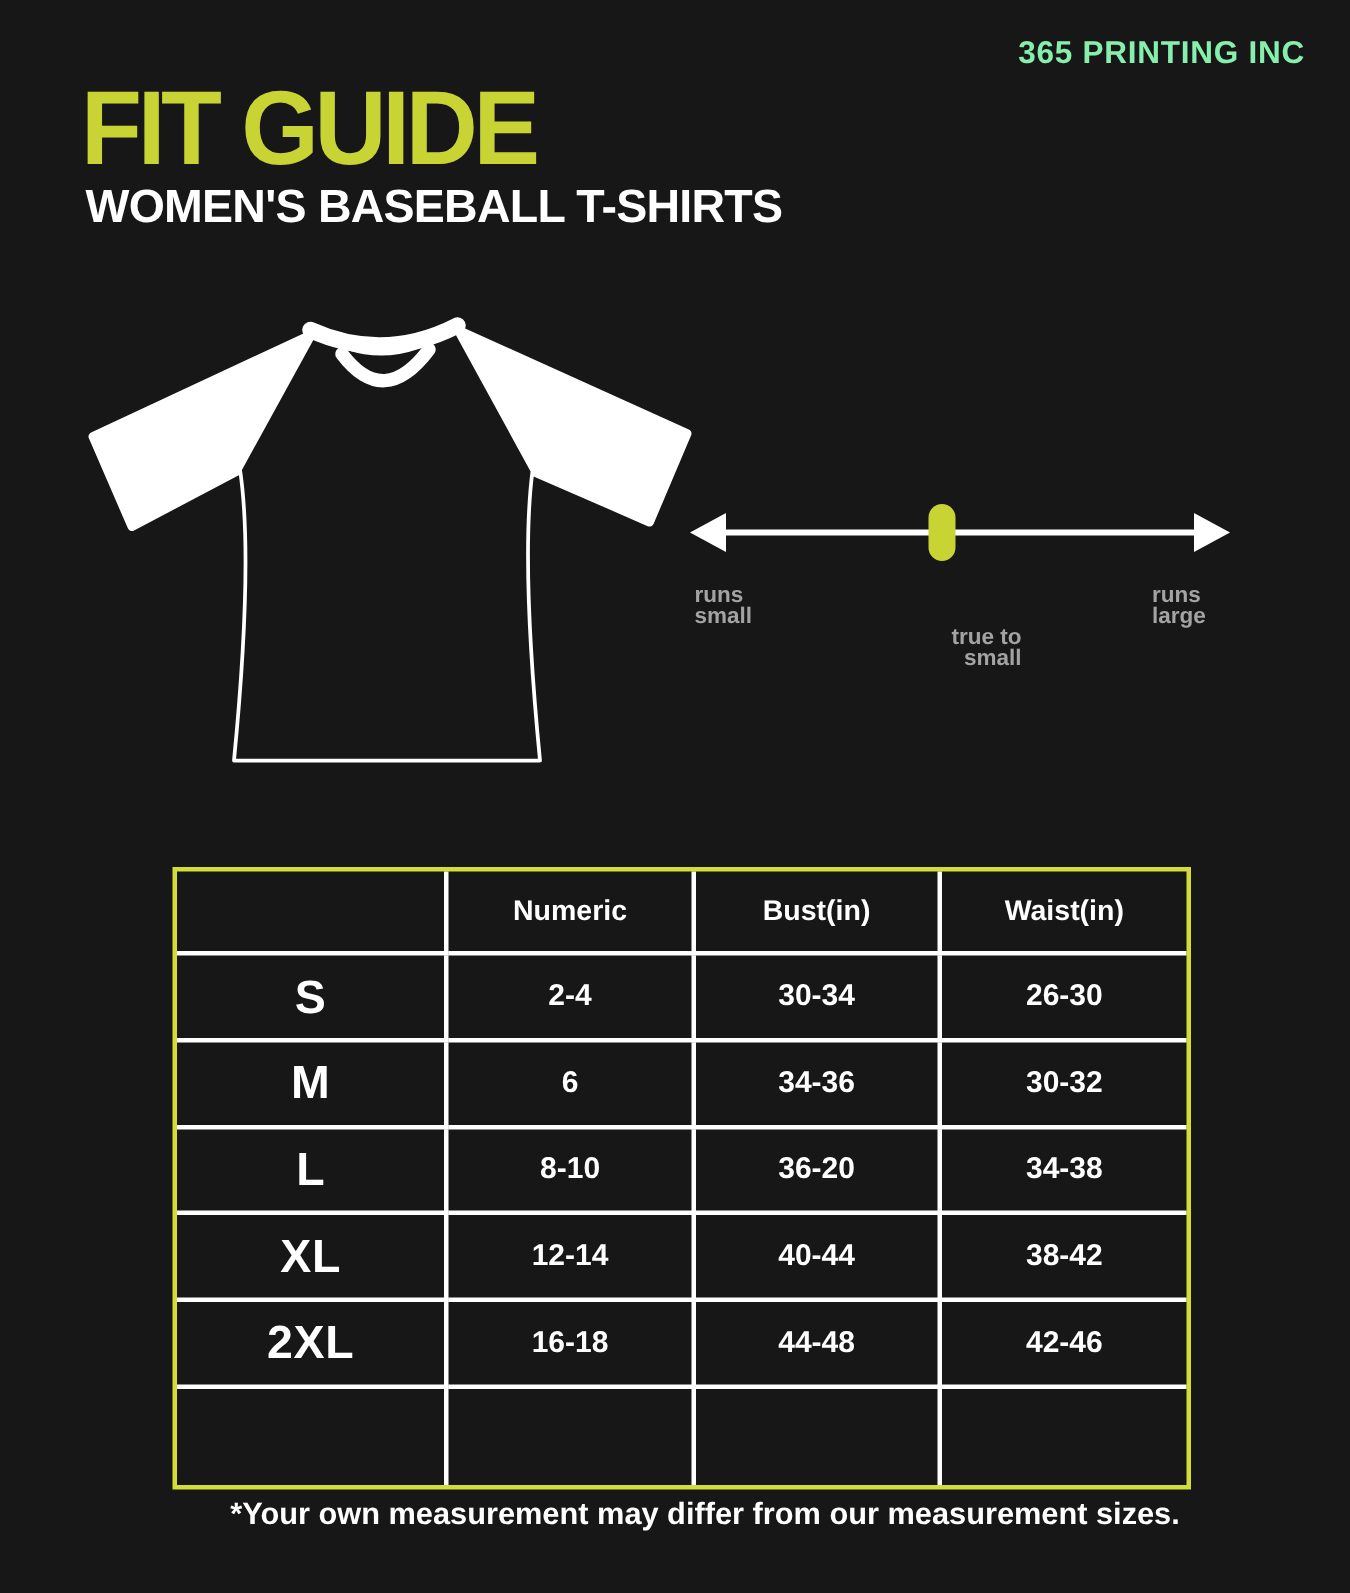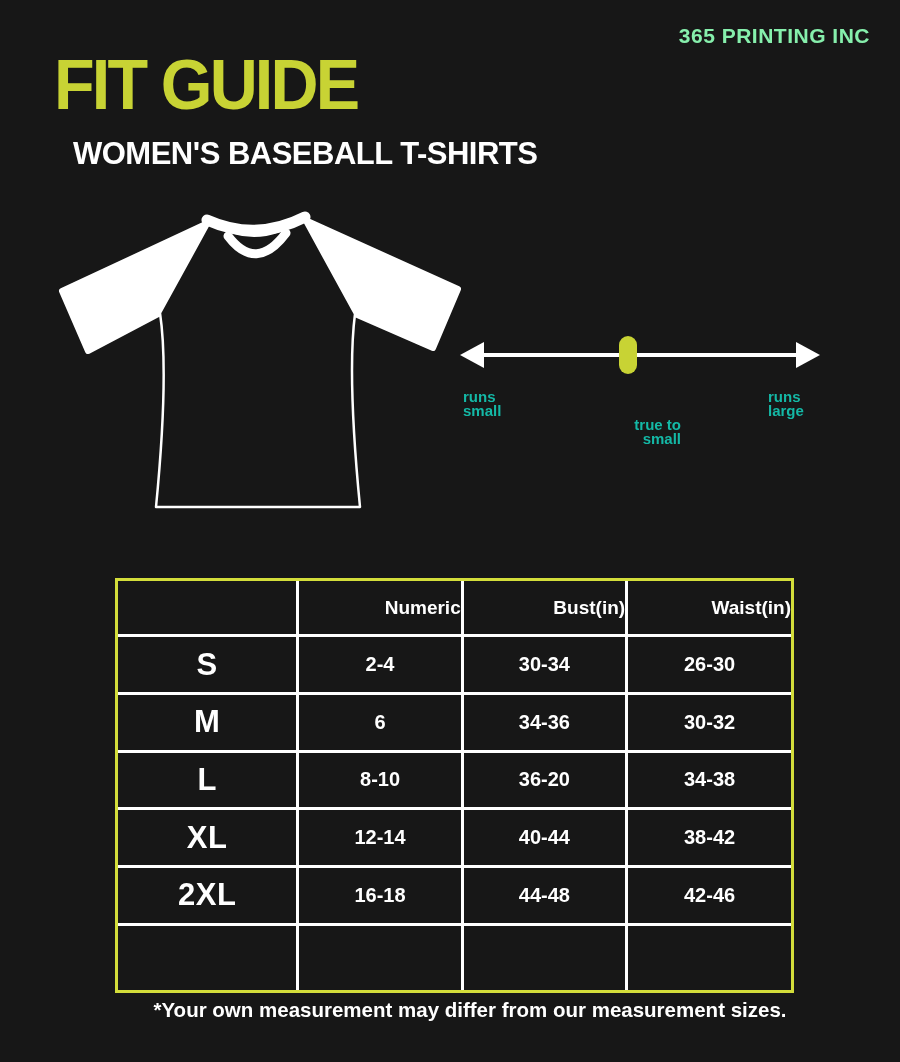--- a/index.html
+++ b/index.html
@@ -11,47 +11,47 @@
   .brand{
     position:absolute;top:24px;right:30px;
     font-size:21px;letter-spacing:0.5px;color:#86efac;white-space:nowrap;
   }
   .title{
     position:absolute;left:54px;top:50px;margin:0;
     font-size:70px;line-height:70px;letter-spacing:-3px;
     color:#c8d334;transform:scaleX(0.95);transform-origin:left center;white-space:nowrap;
   }
   .subtitle{
-    position:absolute;left:57px;top:121px;margin:16px;
+    position:absolute;left:57px;top:121px;margin:0;
     font-size:31px;line-height:34px;letter-spacing:-0.5px;color:#fff;white-space:nowrap;
   }
   .shirt{position:absolute;left:50px;top:195px;width:420px;height:340px;}
   .fit-scale{position:absolute;left:450px;top:330px;width:380px;height:110px;}
   .fit-scale svg{position:absolute;left:0;top:0;width:380px;height:100px;}
   .scale-label{
     position:absolute;top:60px;font-size:15px;line-height:14px;
-    color:#14b8a6;white-space:pre;
+    color:#a3a3a3;white-space:pre;
   }
   .scale-label.left{left:13px;text-align:left;}
   .scale-label.center{left:145px;width:86px;text-align:right;margin-top:28px;}
   .scale-label.right{left:318px;text-align:left;}
   .table-wrap{
     position:absolute;left:115px;top:578px;width:679px;height:415px;
     border:3px solid #d3dd3a;box-sizing:border-box;
   }
   table.size-table{
     width:100%;height:100%;border-collapse:collapse;table-layout:fixed;
   }
   .size-table td{
     border:3px solid #fff;text-align:center;vertical-align:middle;
     color:#fff;font-weight:bold;font-size:20px;padding:0;
   }
   .size-table td:first-child{border-left:none;width:26.5%;}
   .size-table td:last-child{border-right:none;}
-  .size-table tr:first-child td{border-top:none;text-align:right;}
+  .size-table tr:first-child td{border-top:none;}
   .size-table tr:last-child td{border-bottom:none;}
   .size-table tr.header-row{height:13.4%;}
   .size-table tr.header-row td{font-size:19px;}
   .size-table tr.data-row{height:14.1%;}
   .size-table td.size-cell{font-size:31px;letter-spacing:0.5px;}
   .size-table tr.empty-row{height:16.1%;}
   .footnote{
     position:absolute;left:0;top:998px;width:100%;text-align:center;
     font-size:20.5px;color:#fff;transform:translateX(20px);white-space:nowrap;
   }

